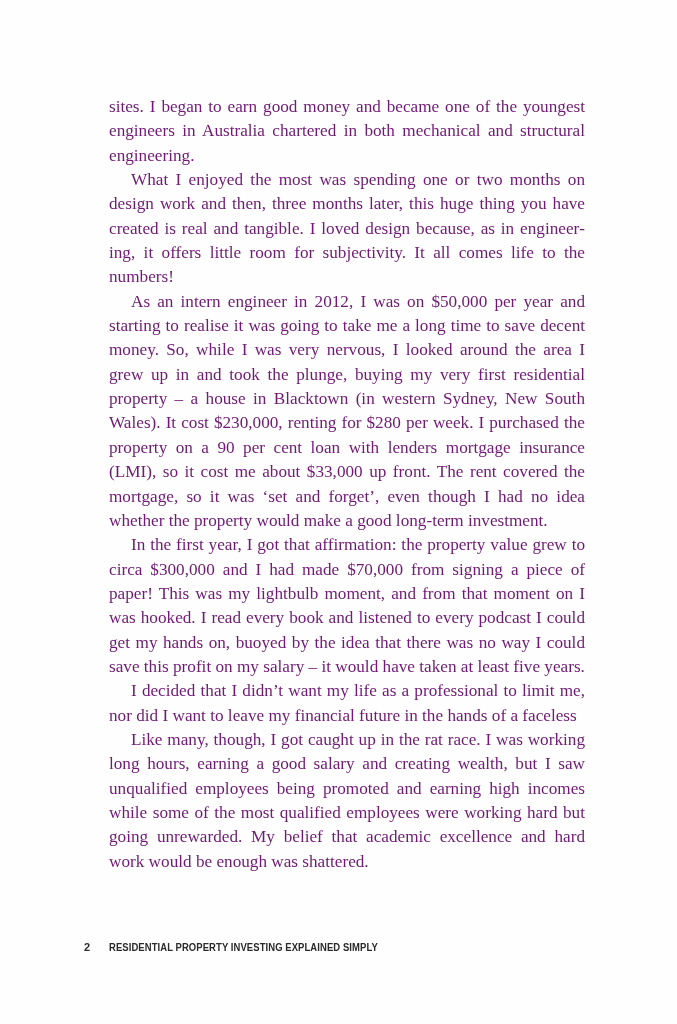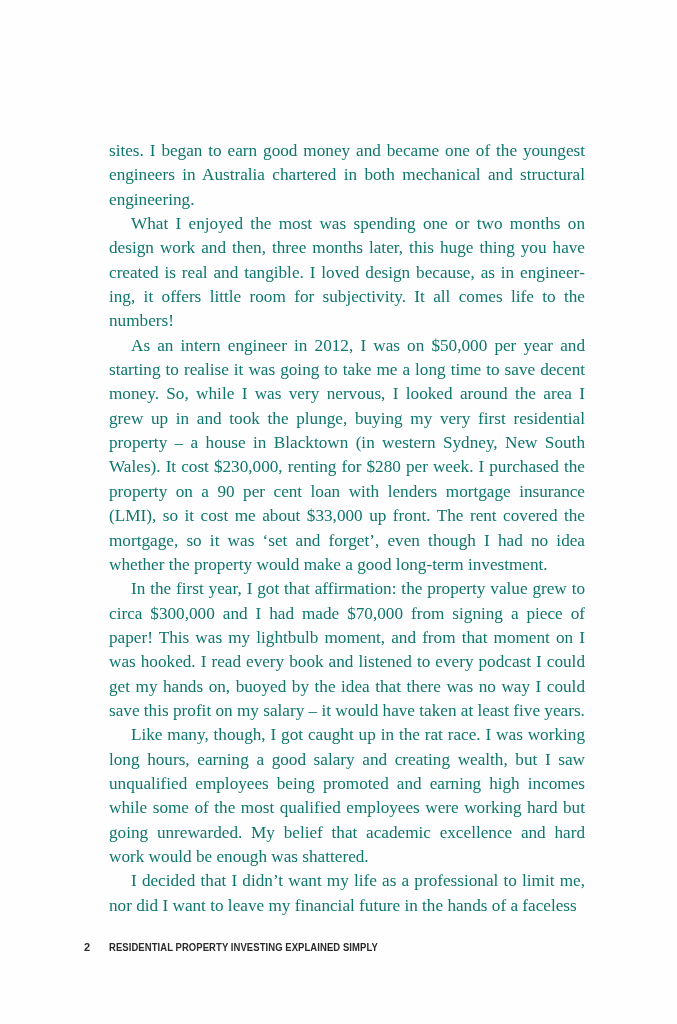--- a/index.html
+++ b/index.html
@@ -1,42 +1,42 @@
 <!DOCTYPE html>
 <html><head>
 <meta charset="utf-8">
 <style>
   html, body { margin: 0; padding: 0; background: #ffffff; }
   body { width: 677px; height: 1024px; position: relative; overflow: hidden; }
   .page { position: absolute; left: 0; top: 0; width: 677px; height: 1024px; background: #fefefe; }
   .text-block {
     position: absolute; left: 109px; top: 95px; width: 476px;
     font-family: "Liberation Serif", "DejaVu Serif", serif;
-    font-size: 17.2px; line-height: 24.35px; color: #0f766e;
-    text-align: justify; hyphens: manual; margin-top: 44px;
+    font-size: 17.2px; line-height: 24.35px; color: #701a75;
+    text-align: justify; hyphens: manual;
   }
   .para { margin: 0; text-indent: 22px; }
   .para.noindent { text-indent: 0; }
   .footer {
     position: absolute; top: 938px; left: 0; width: 677px; height: 20px;
     font-family: "Liberation Sans", "DejaVu Sans", sans-serif;
     font-weight: bold; font-size: 11px; color: #2a2a2a; letter-spacing: 0.1px;
   }
   .folio { position: absolute; left: 84px; top: 3px; }
   .running-head { position: absolute; left: 109px; top: 3px; transform: scaleX(0.86); transform-origin: left; white-space: nowrap; }
 </style>
 </head>
 <body>
 
 <div class="page">
   <div class="text-block">
     <p class="para noindent">sites. I began to earn good money and became one of the youngest engineers in Australia chartered in both mechanical and structural engineering.</p>
     <p class="para">What I enjoyed the most was spending one or two months on design work and then, three months later, this huge thing you have created is real and tangible. I loved design because, as in engineer­ing, it offers little room for subjectivity. It all comes life to the numbers!</p>
     <p class="para">As an intern engineer in 2012, I was on $50,000 per year and starting to realise it was going to take me a long time to save decent money. So, while I was very nervous, I looked around the area I grew up in and took the plunge, buying my very first residential property – a house in Blacktown (in western Sydney, New South Wales). It cost $230,000, renting for $280 per week. I purchased the property on a 90 per cent loan with lenders mortgage insurance (LMI), so it cost me about $33,000 up front. The rent covered the mortgage, so it was ‘set and forget’, even though I had no idea whether the property would make a good long-term investment.</p>
     <p class="para">In the first year, I got that affirmation: the property value grew to circa $300,000 and I had made $70,000 from signing a piece of paper! This was my lightbulb moment, and from that moment on I was hooked. I read every book and listened to every podcast I could get my hands on, buoyed by the idea that there was no way I could save this profit on my salary – it would have taken at least five years.</p>
+    <p class="para">I decided that I didn’t want my life as a professional to limit me, nor did I want to leave my financial future in the hands of a faceless</p>
     <p class="para">Like many, though, I got caught up in the rat race. I was work­ing long hours, earning a good salary and creating wealth, but I saw unqualified employees being promoted and earning high incomes while some of the most qualified employees were working hard but going unrewarded. My belief that academic excellence and hard work would be enough was shattered.</p>
-    <p class="para">I decided that I didn’t want my life as a professional to limit me, nor did I want to leave my financial future in the hands of a faceless</p>
   </div>
   <div class="footer">
     <span class="folio">2</span>
     <span class="running-head">RESIDENTIAL PROPERTY INVESTING EXPLAINED SIMPLY</span>
   </div>
 </div>
 
 </body></html>

